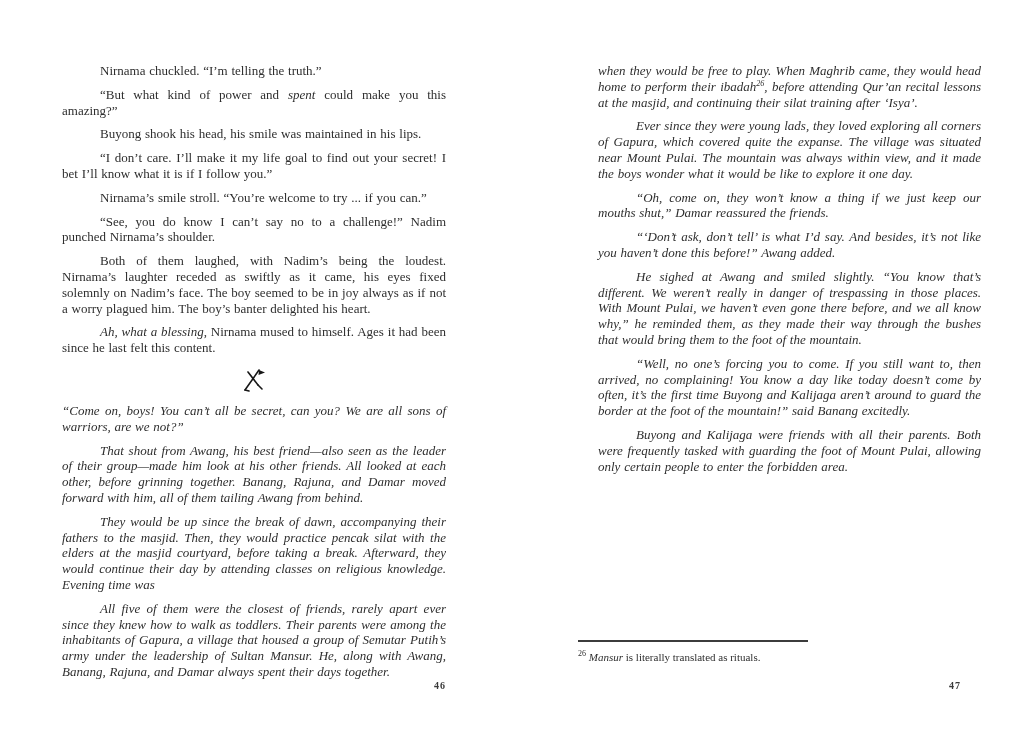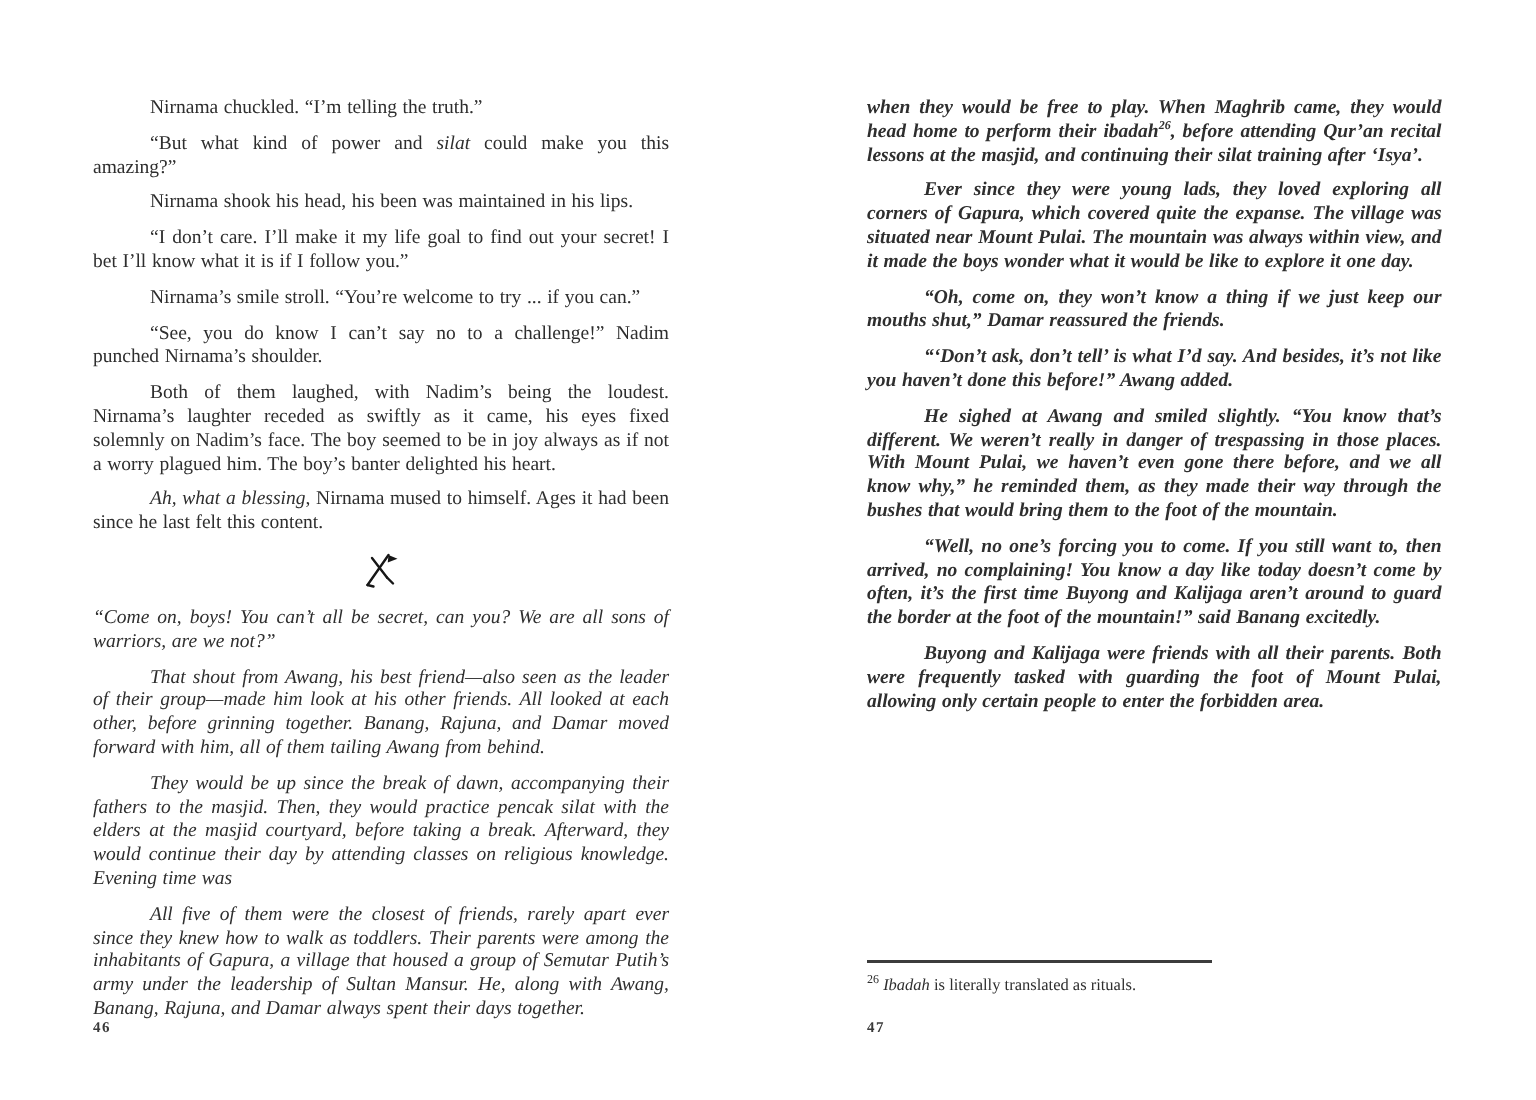--- a/index.html
+++ b/index.html
@@ -2,50 +2,50 @@
 <html><head>
 <meta charset="utf-8">
 <style>
   html,body{margin:0;padding:0;background:#ffffff;}
   .spread{
     position:relative;width:1024px;height:733px;background:#ffffff;
     font-family:"Liberation Serif",serif;color:#2e2e2e;overflow:hidden;
   }
   .col{position:absolute;top:63px;}
   #left-col{left:62px;width:384px;}
-  #right-col{left:578px;width:383px;font-weight:bold;}
+  #right-col{left:598px;width:383px;}
   .para{
     margin:0 0 8px 0;font-size:13px;line-height:15.8px;
     text-align:justify;text-justify:inter-word;word-spacing:0.5px;
   }
   .para.indent{text-indent:38px;}
   .para.italic{font-style:italic;}
   .para i{font-style:italic;}
   sup{font-size:8px;line-height:0;vertical-align:super;letter-spacing:0;}
   .ornament{text-align:center;margin:9px 0 10px 0;line-height:0;}
   .ornament svg{width:24px;height:28px;display:inline-block;}
   .footnote{position:absolute;left:578px;top:640px;width:383px;}
   .footnote-rule{width:230px;height:2px;background:#3c3c3c;margin:0 0 8px 0;}
   .footnote-text{margin:0;font-size:11px;line-height:14px;color:#2e2e2e;font-style:normal;}
   .footnote-text i{font-style:italic;}
   .page-number{
     position:absolute;top:680px;font-size:10px;font-weight:bold;
-    color:#3a3a3a;text-align:left;letter-spacing:1px;
+    color:#3a3a3a;text-align:right;letter-spacing:1px;
   }
   #left-num{left:62px;width:384px;}
   #right-num{left:578px;width:383px;}
 </style>
 </head>
 <body>
 
 <div class="spread">
   <div class="col" id="left-col">
       <p class="para indent">Nirnama chuckled. “I’m telling the truth.”</p>
-      <p class="para indent">“But what kind of power and <i>silat</i> could make you this amazing?”</p>
-      <p class="para indent">Nirnama shook his head, his been was maintained in his lips.</p>
+      <p class="para indent">“But what kind of power and <i>spent</i> could make you this amazing?”</p>
+      <p class="para indent">Buyong shook his head, his smile was maintained in his lips.</p>
       <p class="para indent">“I don’t care. I’ll make it my life goal to find out your secret! I bet I’ll know what it is if I follow you.”</p>
       <p class="para indent">Nirnama’s smile stroll. “You’re welcome to try ... if you can.”</p>
       <p class="para indent">“See, you do know I can’t say no to a challenge!” Nadim punched Nirnama’s shoulder.</p>
       <p class="para indent">Both of them laughed, with Nadim’s being the loudest. Nirnama’s laughter receded as swiftly as it came, his eyes fixed solemnly on Nadim’s face. The boy seemed to be in joy always as if not a worry plagued him. The boy’s banter delighted his heart.</p>
       <p class="para indent"><i>Ah, what a blessing</i>, Nirnama mused to himself. Ages it had been since he last felt this content.</p>
   <div class="ornament">
     <svg viewBox="0 0 24 28" aria-hidden="true">
       <g stroke="#171717" stroke-width="1.6" fill="none" stroke-linecap="round">
         <path d="M3 25 L17 5"></path>
         <path d="M6 7 L16 20"></path>
@@ -65,18 +65,18 @@
       <p class="para italic indent">Ever since they were young lads, they loved exploring all corners of Gapura, which covered quite the expanse. The village was situated near Mount Pulai. The mountain was always within view, and it made the boys wonder what it would be like to explore it one day.</p>
       <p class="para italic indent">“Oh, come on, they won’t know a thing if we just keep our mouths shut,” Damar reassured the friends.</p>
       <p class="para italic indent">“‘Don’t ask, don’t tell’ is what I’d say. And besides, it’s not like you haven’t done this before!” Awang added.</p>
       <p class="para italic indent">He sighed at Awang and smiled slightly. “You know that’s different. We weren’t really in danger of trespassing in those places. With Mount Pulai, we haven’t even gone there before, and we all know why,” he reminded them, as they made their way through the bushes that would bring them to the foot of the mountain.</p>
       <p class="para italic indent">“Well, no one’s forcing you to come. If you still want to, then arrived, no complaining! You know a day like today doesn’t come by often, it’s the first time Buyong and Kalijaga aren’t around to guard the border at the foot of the mountain!” said Banang excitedly.</p>
       <p class="para italic indent">Buyong and Kalijaga were friends with all their parents. Both were frequently tasked with guarding the foot of Mount Pulai, allowing only certain people to enter the forbidden area.</p>
     </div>
 
   <div class="footnote">
     <div class="footnote-rule"></div>
-    <p class="footnote-text" id="footnote-text"><sup>26</sup> <i>Ibadah</i> is literally translated as rituals.</p>
+    <p class="footnote-text" id="footnote-text"><sup>26</sup> <i>Mansur</i> is literally translated as rituals.</p>
   </div>
 
   <div class="page-number" id="left-num">46</div>
   <div class="page-number" id="right-num">47</div>
 </div>
 
 </body></html>

